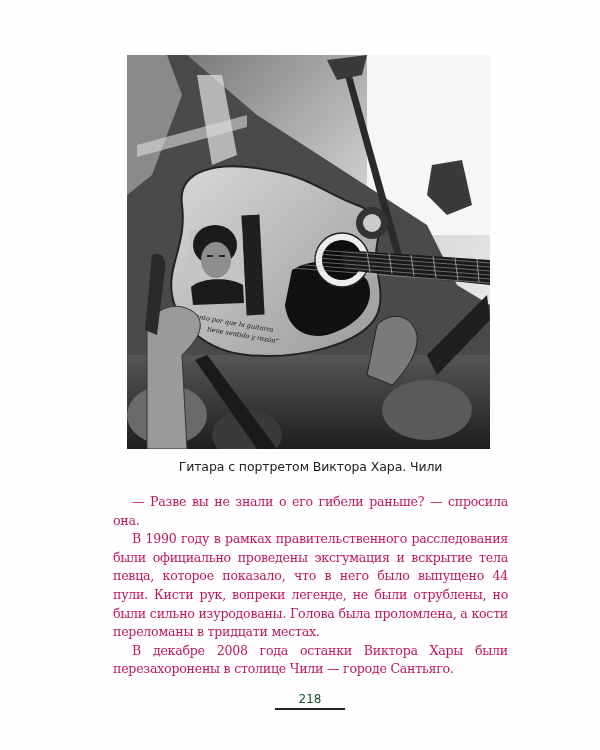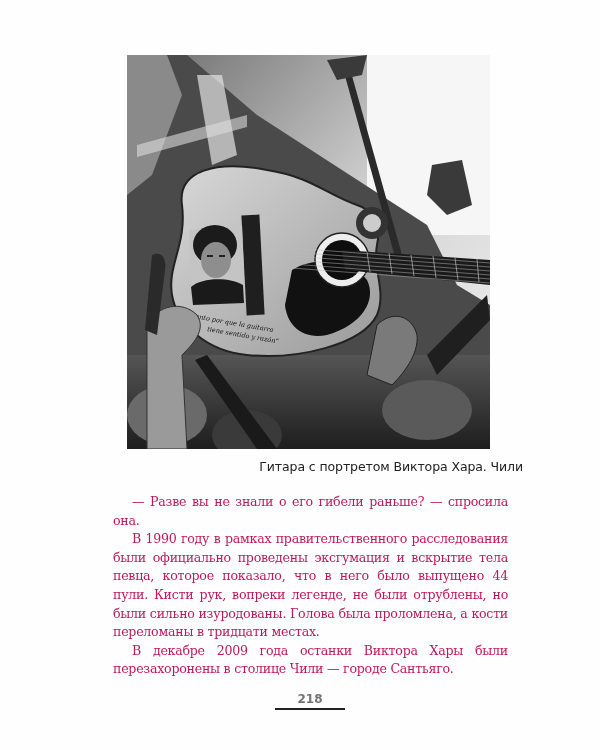--- a/index.html
+++ b/index.html
@@ -7,35 +7,35 @@
     width:600px; height:750px; background:#ffffff; position:relative; overflow:hidden;
     font-family: "DejaVu Serif", "Liberation Serif", serif; color:#1a1a1a;
   }
   .page { position:absolute; left:0; top:0; width:600px; height:750px; background:#fefefe; }
   .photo {
     position:absolute; left:127px; top:55px; width:363px; height:394px;
     overflow:hidden; background:#777;
   }
   .photo svg { display:block; width:100%; height:100%; }
   .caption {
-    position:absolute; left:128px; width:395px; top:459px; text-align:right;
+    position:absolute; left:113px; width:395px; top:459px; text-align:center;
     font-family: "DejaVu Sans", "Liberation Sans", sans-serif; font-size:12.5px; color:#222;
     letter-spacing:-0.1px;
   }
   .body-text {
     position:absolute; left:113px; top:493px; width:395px;
     font-size:12.6px; line-height:18.6px; color:#be185d; letter-spacing:-0.25px;
   }
   .body-text p { margin:0; text-indent:19px; text-align:justify; text-align-last:left; }
   .page-number-wrap {
     position:absolute; left:275px; top:692px; width:70px; text-align:center;
   }
   .page-number {
-    font-family: "DejaVu Sans", "Liberation Sans", sans-serif; font-size:12px; color:#737373;
-    display:block; line-height:14px;font-weight:bold;
+    font-family: "DejaVu Sans", "Liberation Sans", sans-serif; font-size:12px; color:#14532d;
+    display:block; line-height:14px;
   }
   .page-rule { display:block; height:1.5px; background:#222; margin-top:2px; width:70px; }
 </style>
 </head>
 <body>
 
 <div class="page">
 
   <div class="photo">
     <svg viewBox="0 0 363 394" xmlns="http://www.w3.org/2000/svg">
@@ -123,21 +123,21 @@
       <path d="M80,300 L150,394 L130,394 L68,305 Z" fill="#1a1a1a"></path>
       <path d="M300,300 L360,240 L363,265 L310,320 Z" fill="#1f1f1f"></path>
     </svg>
   </div>
 
   <div class="caption">Гитара с портретом Виктора Хара. Чили</div>
 
   <div class="body-text">
     <p>— Разве вы не знали о его гибели раньше? — спросила она.</p>
     <p>В 1990 году в рамках правительственного расследования были официально проведены эксгумация и вскрытие тела певца, которое показало, что в него было выпущено 44 пули. Кисти рук, вопреки легенде, не были отрублены, но были сильно изуродованы. Голова была проломлена, а кости переломаны в тридцати местах.</p>
-    <p>В декабре 2009 года останки Виктора Хары были перезахоронены в столице Чили — городе Сантьяго.</p>
+    <p>В декабре 2008 года останки Виктора Хары были перезахоронены в столице Чили — городе Сантьяго.</p>
   </div>
 
   <div class="page-number-wrap">
     <span class="page-number">218</span>
     <span class="page-rule"></span>
   </div>
 
 </div>
 
 </body></html>

